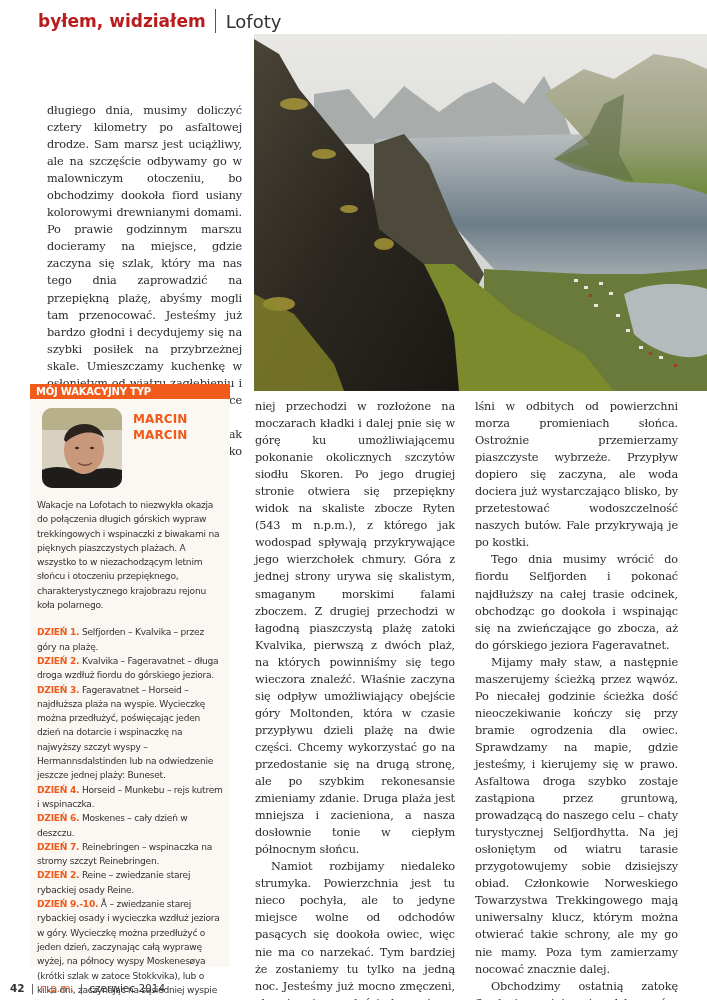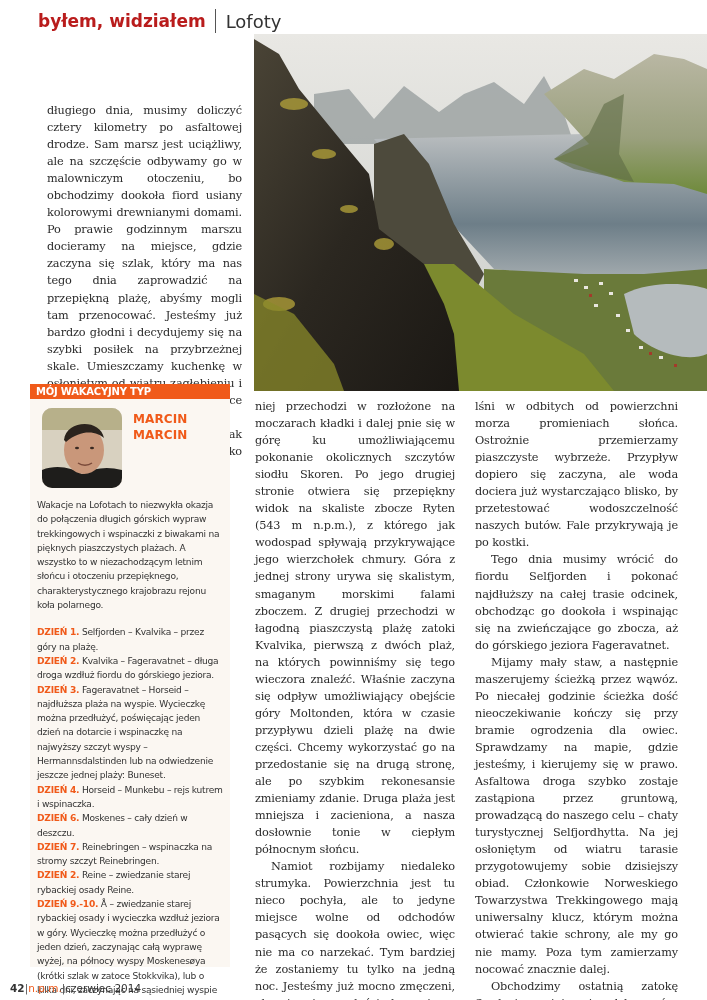--- a/index.html
+++ b/index.html
@@ -24,21 +24,21 @@
   .box { position:absolute; left:30px; top:384px; width:200px; height:583px; background:#fbf7f2; }
   .box-title { position:absolute; left:0; top:0; width:200px; height:15px; background:#f05a1a; color:#fff;
                font-family:"DejaVu Sans", sans-serif; font-weight:bold; font-size:10px; line-height:15px; padding-left:6px; box-sizing:border-box; letter-spacing:-0.2px; }
   .avatar { position:absolute; left:12px; top:24px; width:80px; height:80px; border-radius:10px; overflow:hidden; background:#c9c2b6; }
   .author { position:absolute; left:103px; top:27px; color:#f05a1a; font-family:"DejaVu Sans", sans-serif; font-weight:bold; font-size:12px; line-height:16px; letter-spacing:0.1px; }
   .box-body { position:absolute; left:7px; top:114px; width:188px; font-family:"DejaVu Sans", sans-serif; font-size:9.1px; line-height:14.3px; color:#333; letter-spacing:-0.25px; }
   .box-body p { margin:0 0 13px 0; }
   .day { margin:0; }
   .day-label { color:#f05a1a; font-weight:bold; }
 
-  .footer { position:absolute; left:10px; top:982px; font-family:"DejaVu Sans", sans-serif; font-size:10.5px; color:#333; display:flex; align-items:center; }
+  .footer { position:absolute; left:10px; top:982px; font-family:"DejaVu Sans", sans-serif; font-size:10.5px; color:#333; display:flex; align-items:center; gap:6px; }
   .footer .page { font-weight:bold; }
   .footer .mag { color:#f05a1a; font-weight:normal; }
   .footer .bar { color:#555; }
 </style>
 </head>
 <body>
 
 <div class="header">
   <span class="hdr-section">byłem, widziałem</span>
   <span class="hdr-sep"></span>

